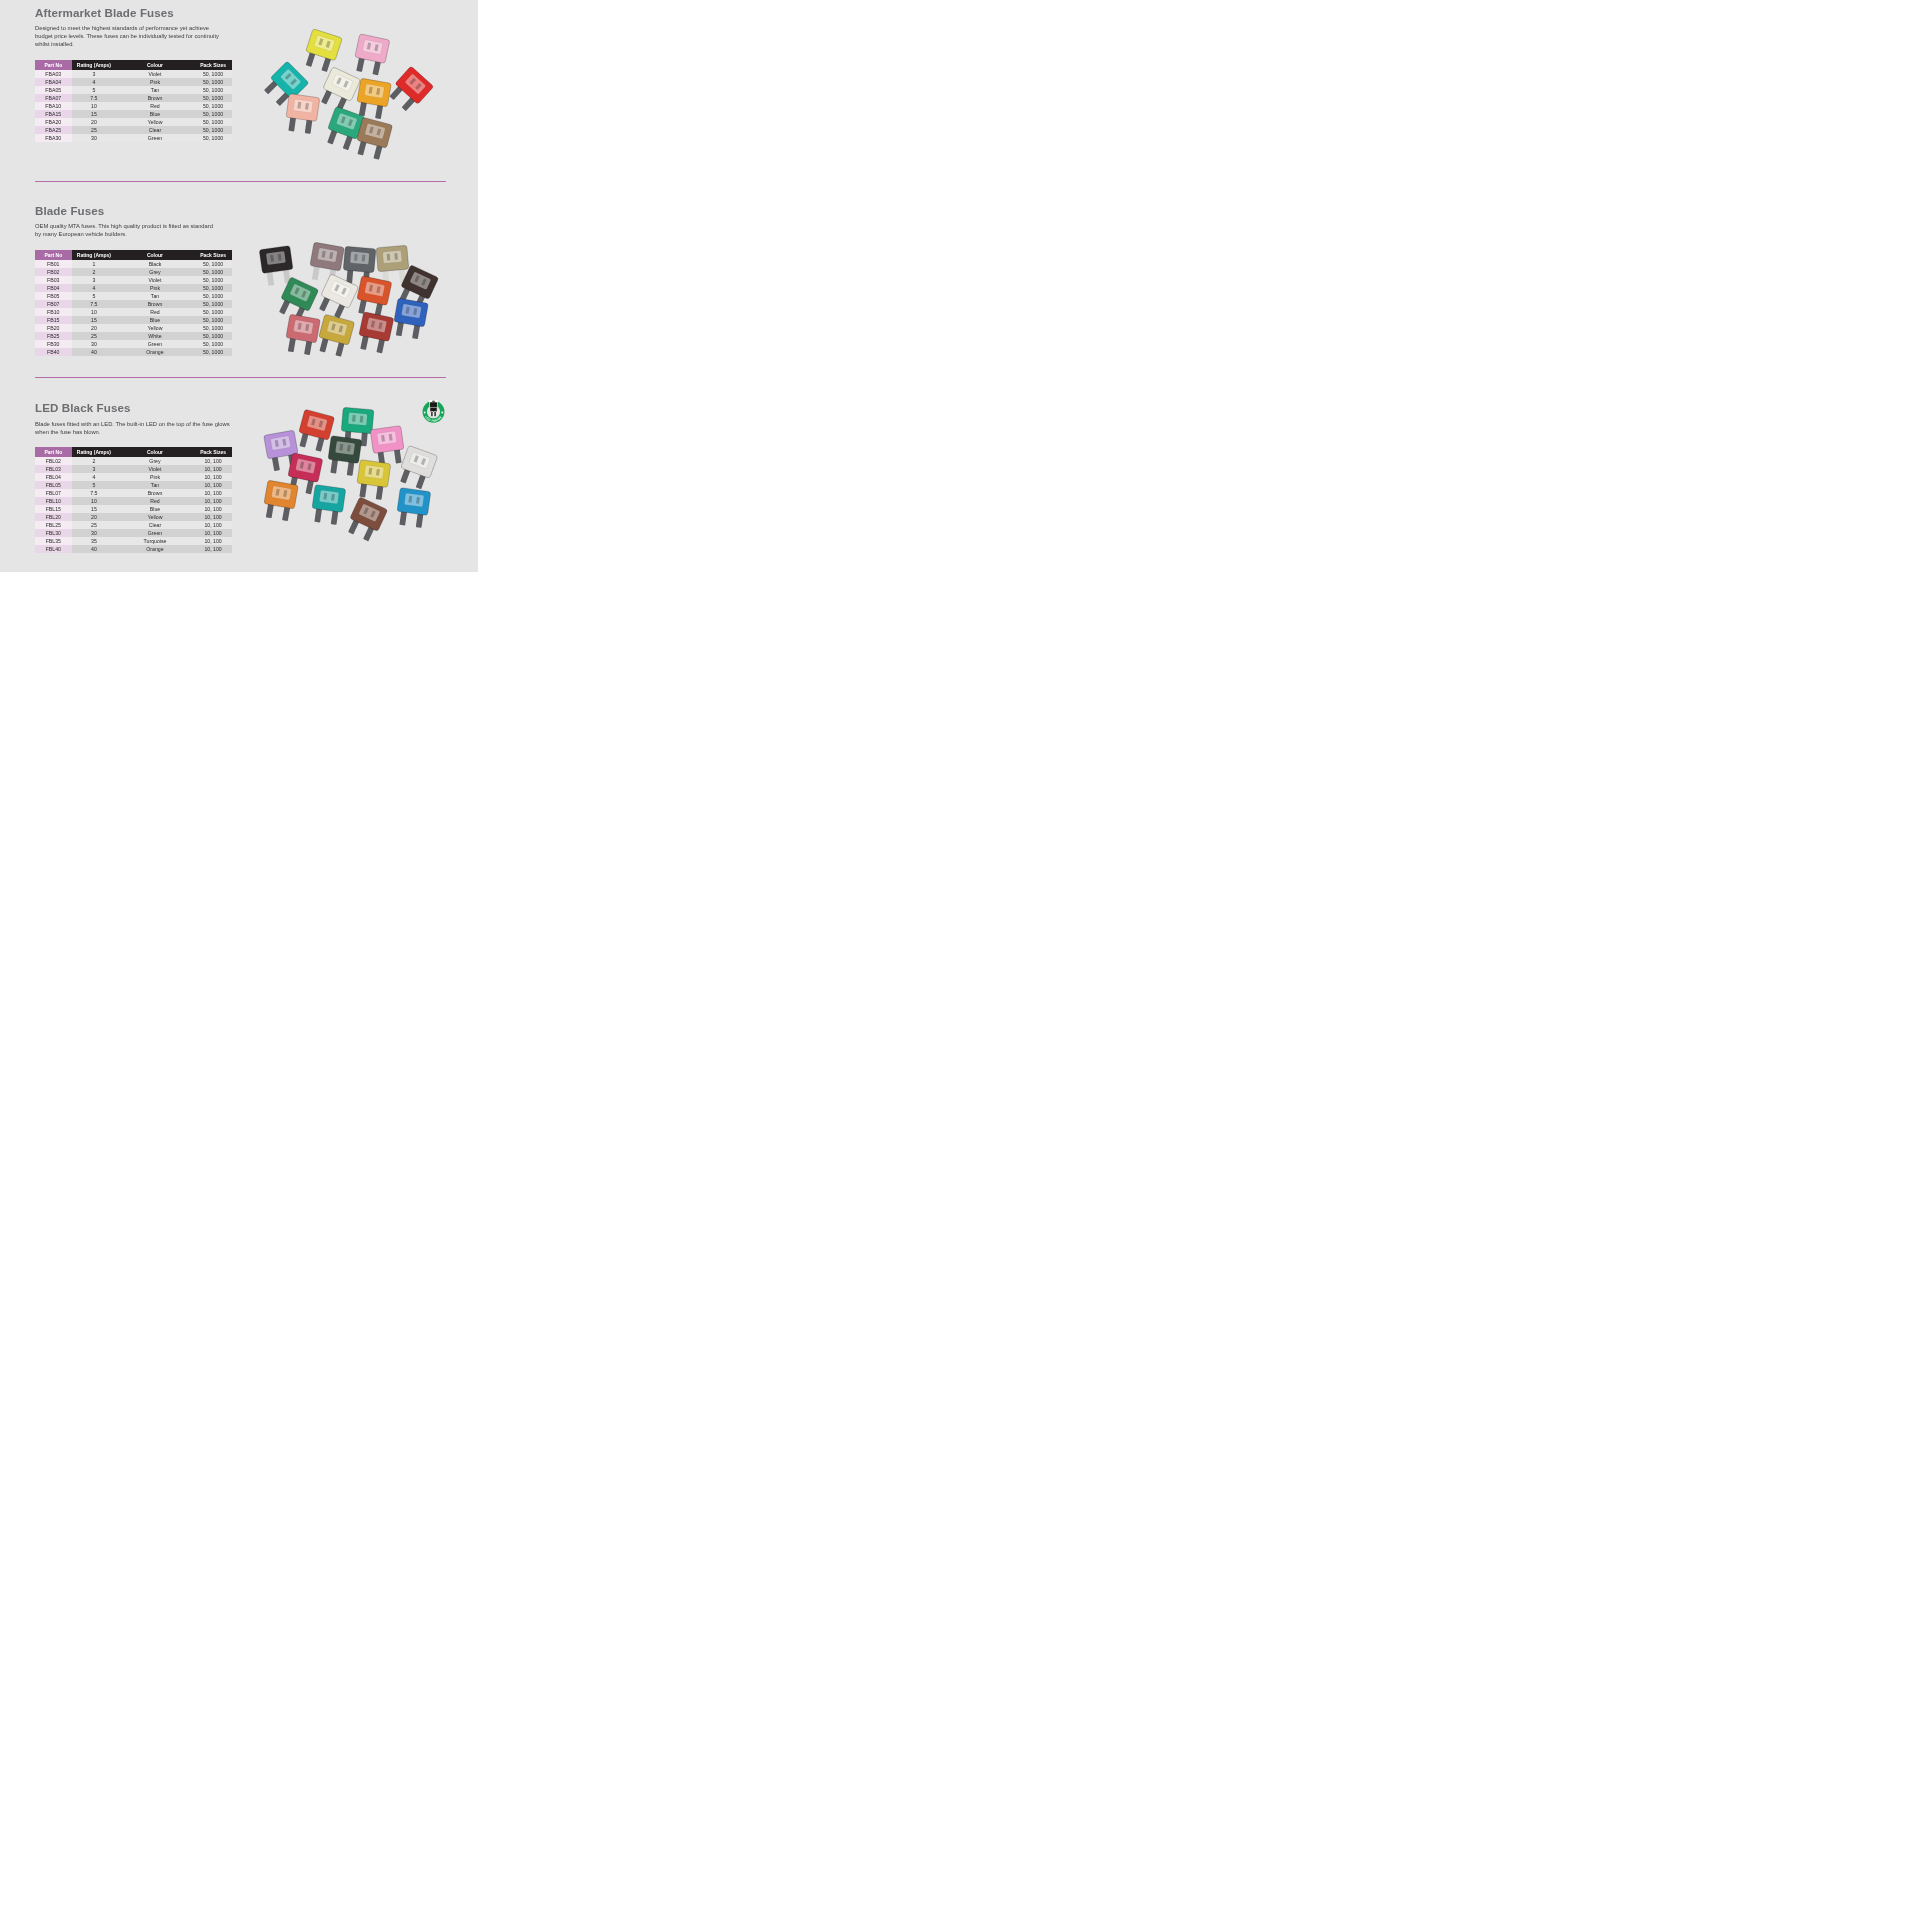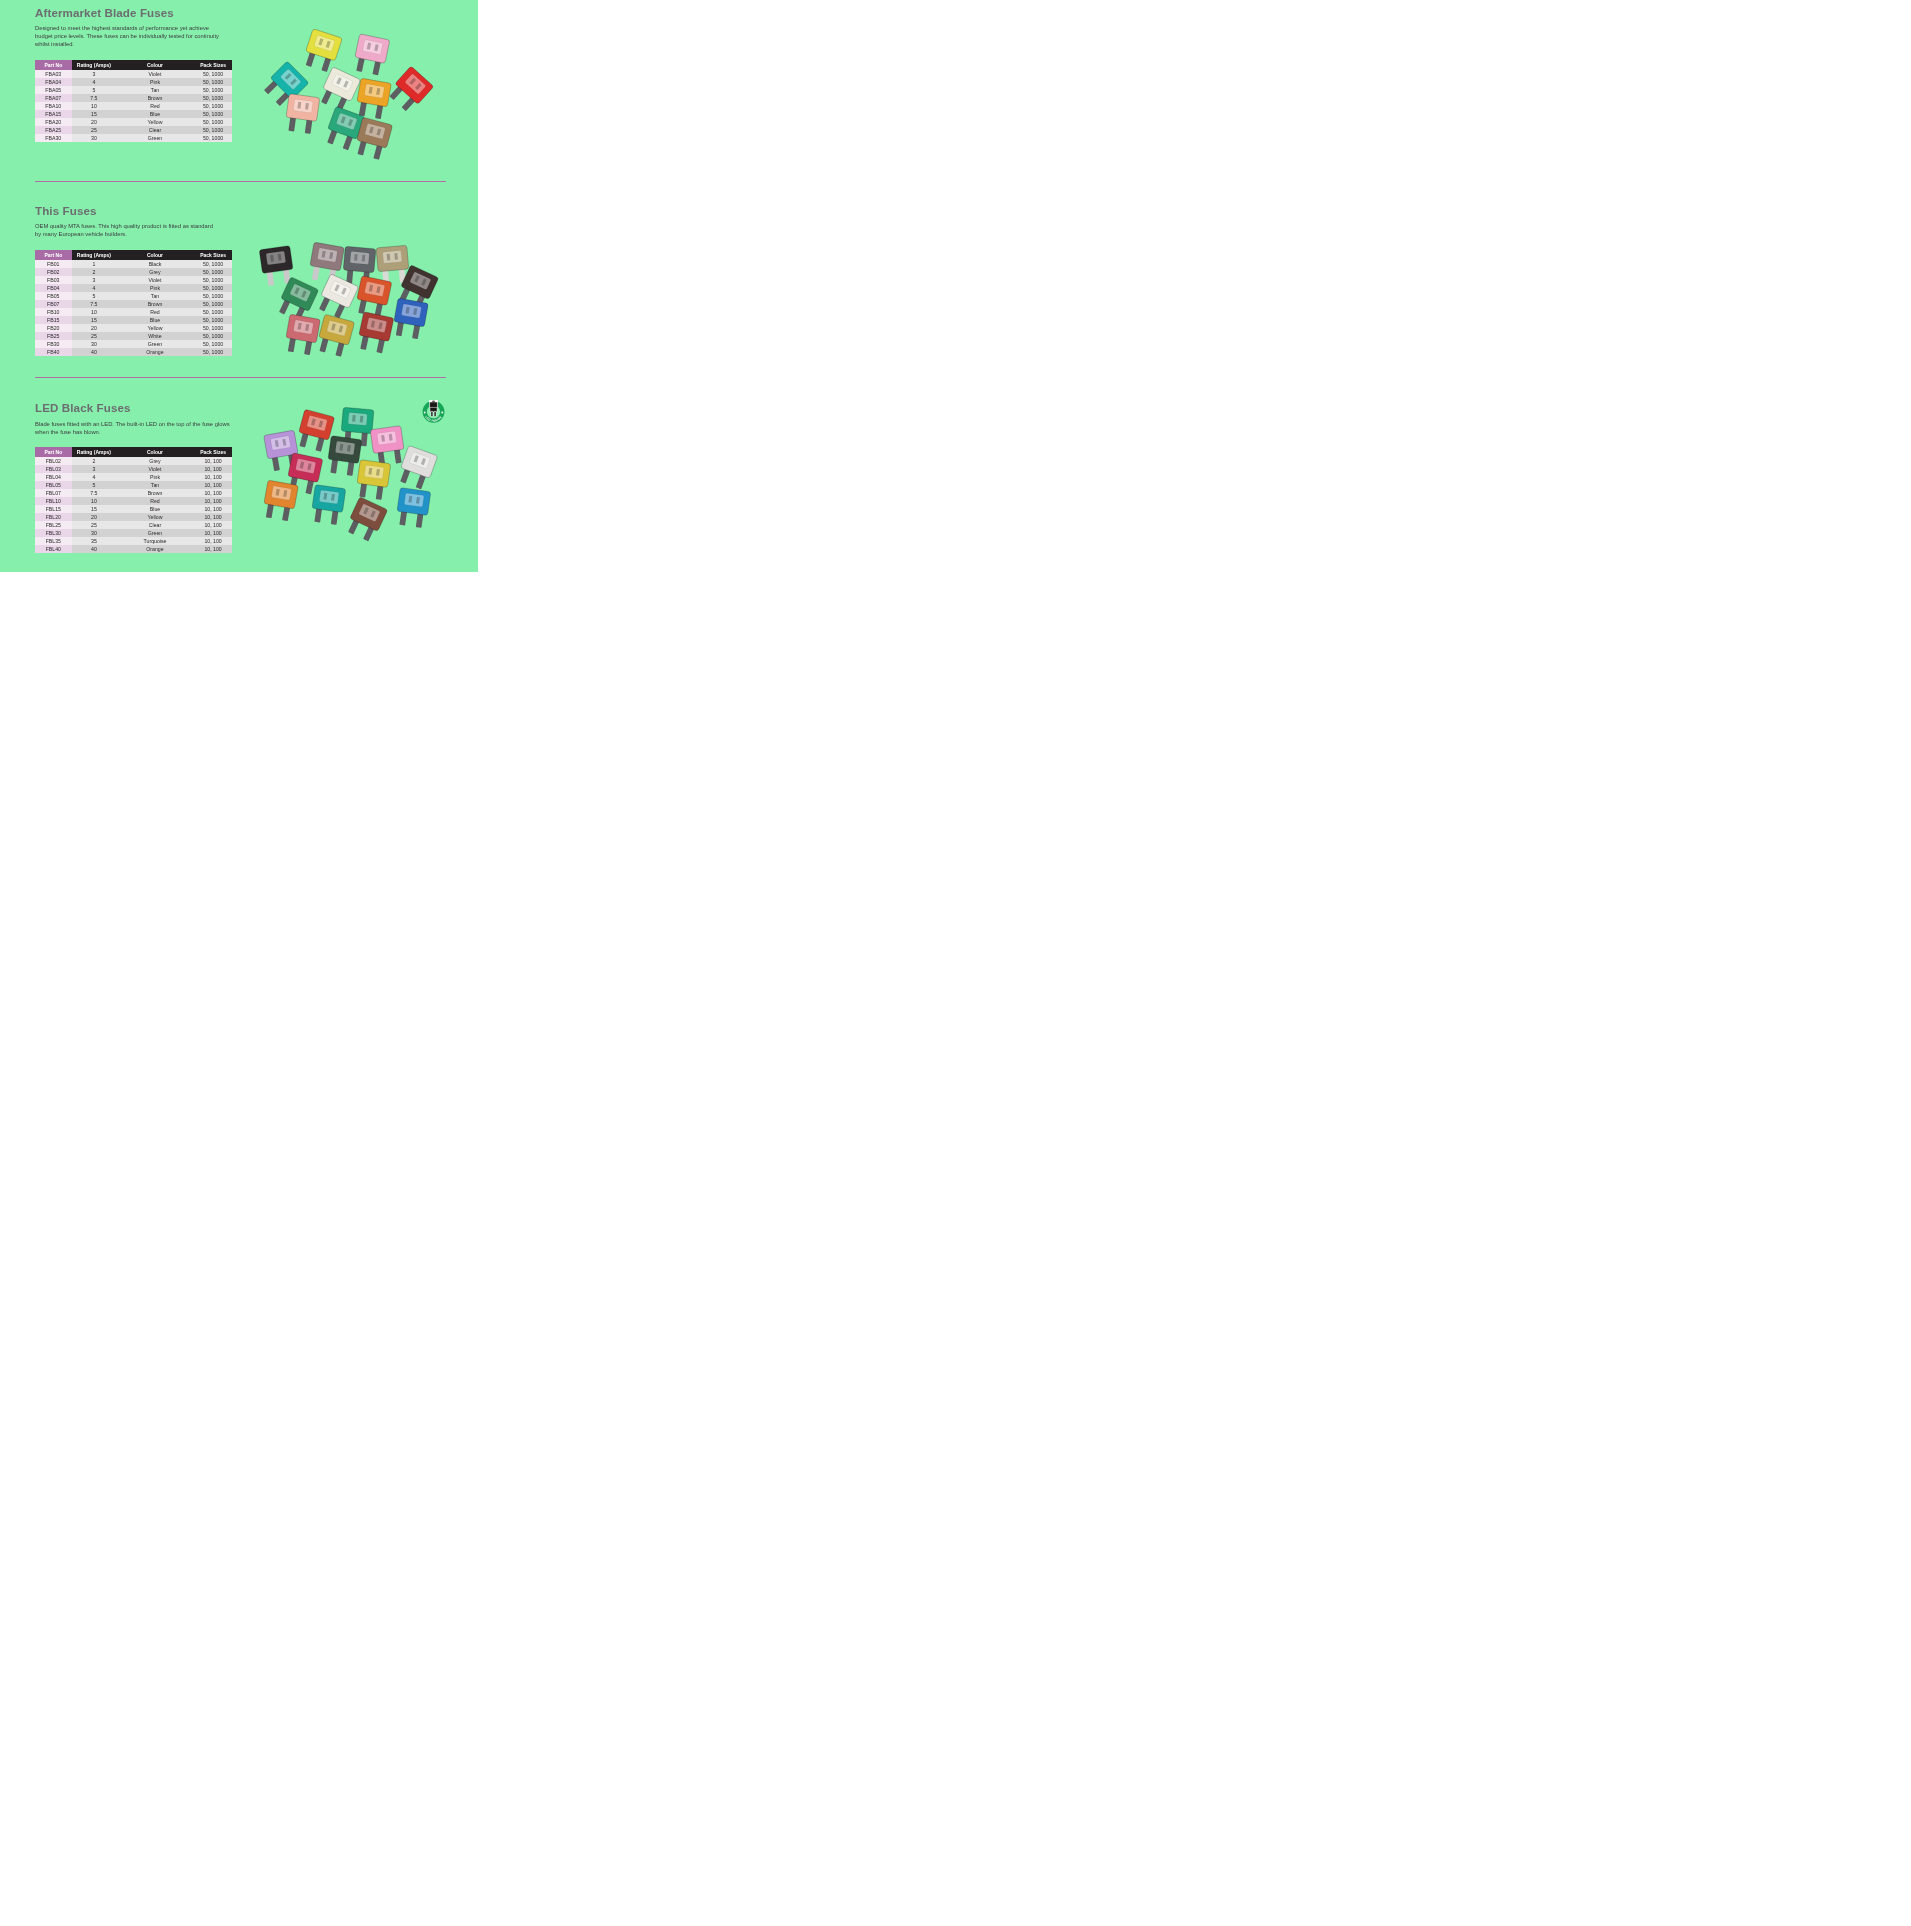--- a/index.html
+++ b/index.html
@@ -1,20 +1,20 @@
 <!DOCTYPE html>
 <html style="font-size:6.2px"><head>
 <meta charset="utf-8">
 <style>
   html,body{margin:0;padding:0;background:#ffffff;}
   .page{
     position:relative;
     width:478px;
     height:572px;
-    background:#86efac;
+    background:#e5e5e5;
     font-family:"Liberation Sans", sans-serif;
     overflow:hidden;
   }
   #fuse-layer{position:absolute;inset:0;z-index:0;}
   .fuse{position:absolute;z-index:0;}
   .title{
     position:absolute;z-index:1;margin:0;
     font-size:11.6px;font-weight:bold;color:#6c6d70;letter-spacing:0.1px;
   }
   .para{
@@ -381,21 +381,21 @@
           <td class="td-part">FBA30</td>
           <td class="td-plain">30</td>
           <td class="td-plain">Green</td>
           <td class="td-plain">50, 1000</td>
         </tr>
       </tbody>
     </table>
 
   <div class="divider" style="top:181px;"></div>
 
-  <h1 class="title" style="left:35px;top:204px;">This Fuses</h1>
+  <h1 class="title" style="left:35px;top:204px;">Blade Fuses</h1>
   <p class="para" style="left:35px;top:222px;width:185px;">OEM quality MTA fuses. This high quality product is fitted as standard by many European vehicle builders.</p>
   <table class="fuse-table" style="left:35px;top:250px;">
       <thead>
         <tr>
           <th class="th-part" style="width: 35px;">Part No</th>
           <th class="th-dark" style="width: 43px;">Rating (Amps)</th>
           <th class="th-dark" style="width: 76px;">Colour</th>
           <th class="th-dark" style="width: 37px;">Pack Sizes</th>
         </tr>
       </thead>

